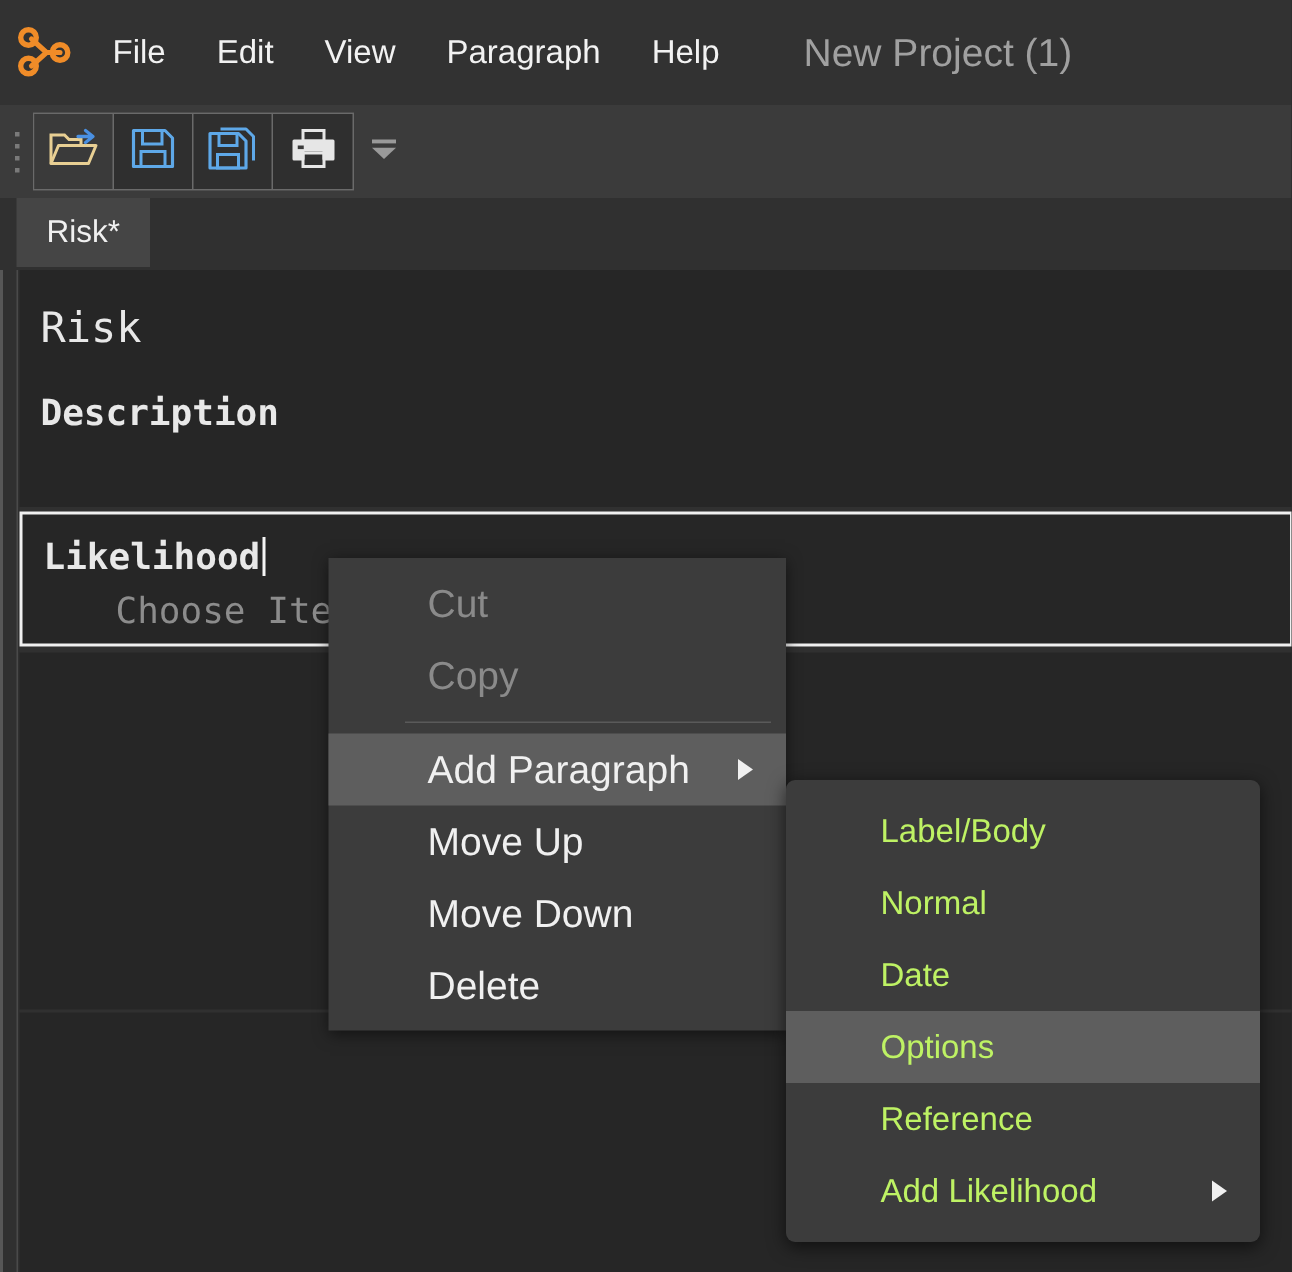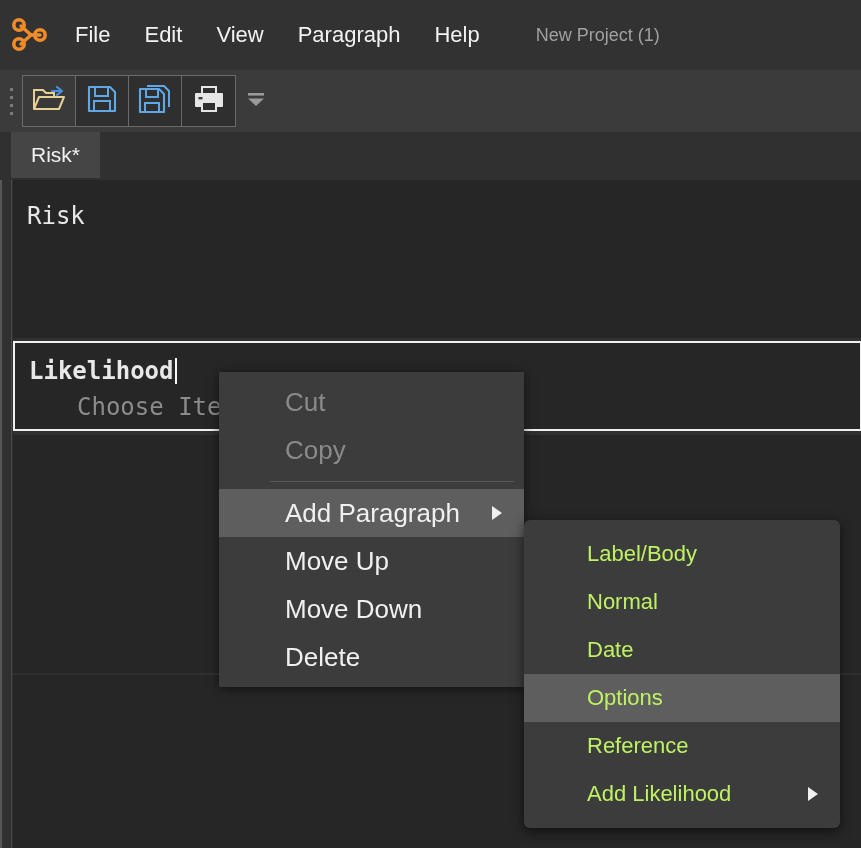--- a/index.html
+++ b/index.html
@@ -30,21 +30,21 @@
   .logo svg { display:block; }
   .menu-item {
     font-size:22px;
     color:#f2f2f2;
     padding:0 17px;
     line-height:70px;
     white-space:nowrap;
     cursor:default;
   }
   .project-label {
-    font-size:18px;
+    font-size:26px;
     color:#a0a0a0;
     padding:0 17px;
     margin-left:22px;
     line-height:70px;
     white-space:nowrap;
   }
 
   
   .toolbar {
     position:absolute; left:0; top:70px;
@@ -126,21 +126,21 @@
     background:#262626;
   }
   .panel.p3 { top:255px; height:238px; }
   .panel.p4 { top:495px; height:173px; }
 
   .para {
     font-family:"DejaVu Sans Mono", monospace;
     color:#e8e8e8;
     white-space:pre;
   }
-  .para.title  { font-size:24px; font-weight:400; padding:22px 0 0 14px; letter-spacing:0px; }
+  .para.title  { font-size:28px; font-weight:400; padding:22px 0 0 14px; letter-spacing:0px; }
   .para.desc   { font-size:24px; font-weight:700; padding:26px 0 0 14px; }
   .para.label  { font-size:24px; font-weight:700; padding:14px 0 0 14px; position:relative; display:inline-block; }
   .para.choose { font-size:24px; font-weight:400; color:#8c8c8c; padding:8px 0 0 62px; }
 
   .caret {
     display:inline-block;
     width:2px; height:26px;
     background:#f5f5f5;
     vertical-align:-5px;
     margin-left:1px;
@@ -295,20 +295,21 @@
 
   <div class="tabstrip">
     <div class="tab">Risk*</div>
   </div>
 
   <div class="editor-outer">
     <div class="editor-scroll">
 
       <div class="panel p1">
         <div class="para title">Risk</div>
+        <div class="para desc">Description</div>
       </div>
 
       <div class="panel p2">
         <div class="para label"><span>Likelihood</span><span class="caret"></span></div>
         <div class="para choose">Choose Item</div>
       </div>
 
       <div class="panel p3"></div>
       <div class="panel p4"></div>
     </div>

